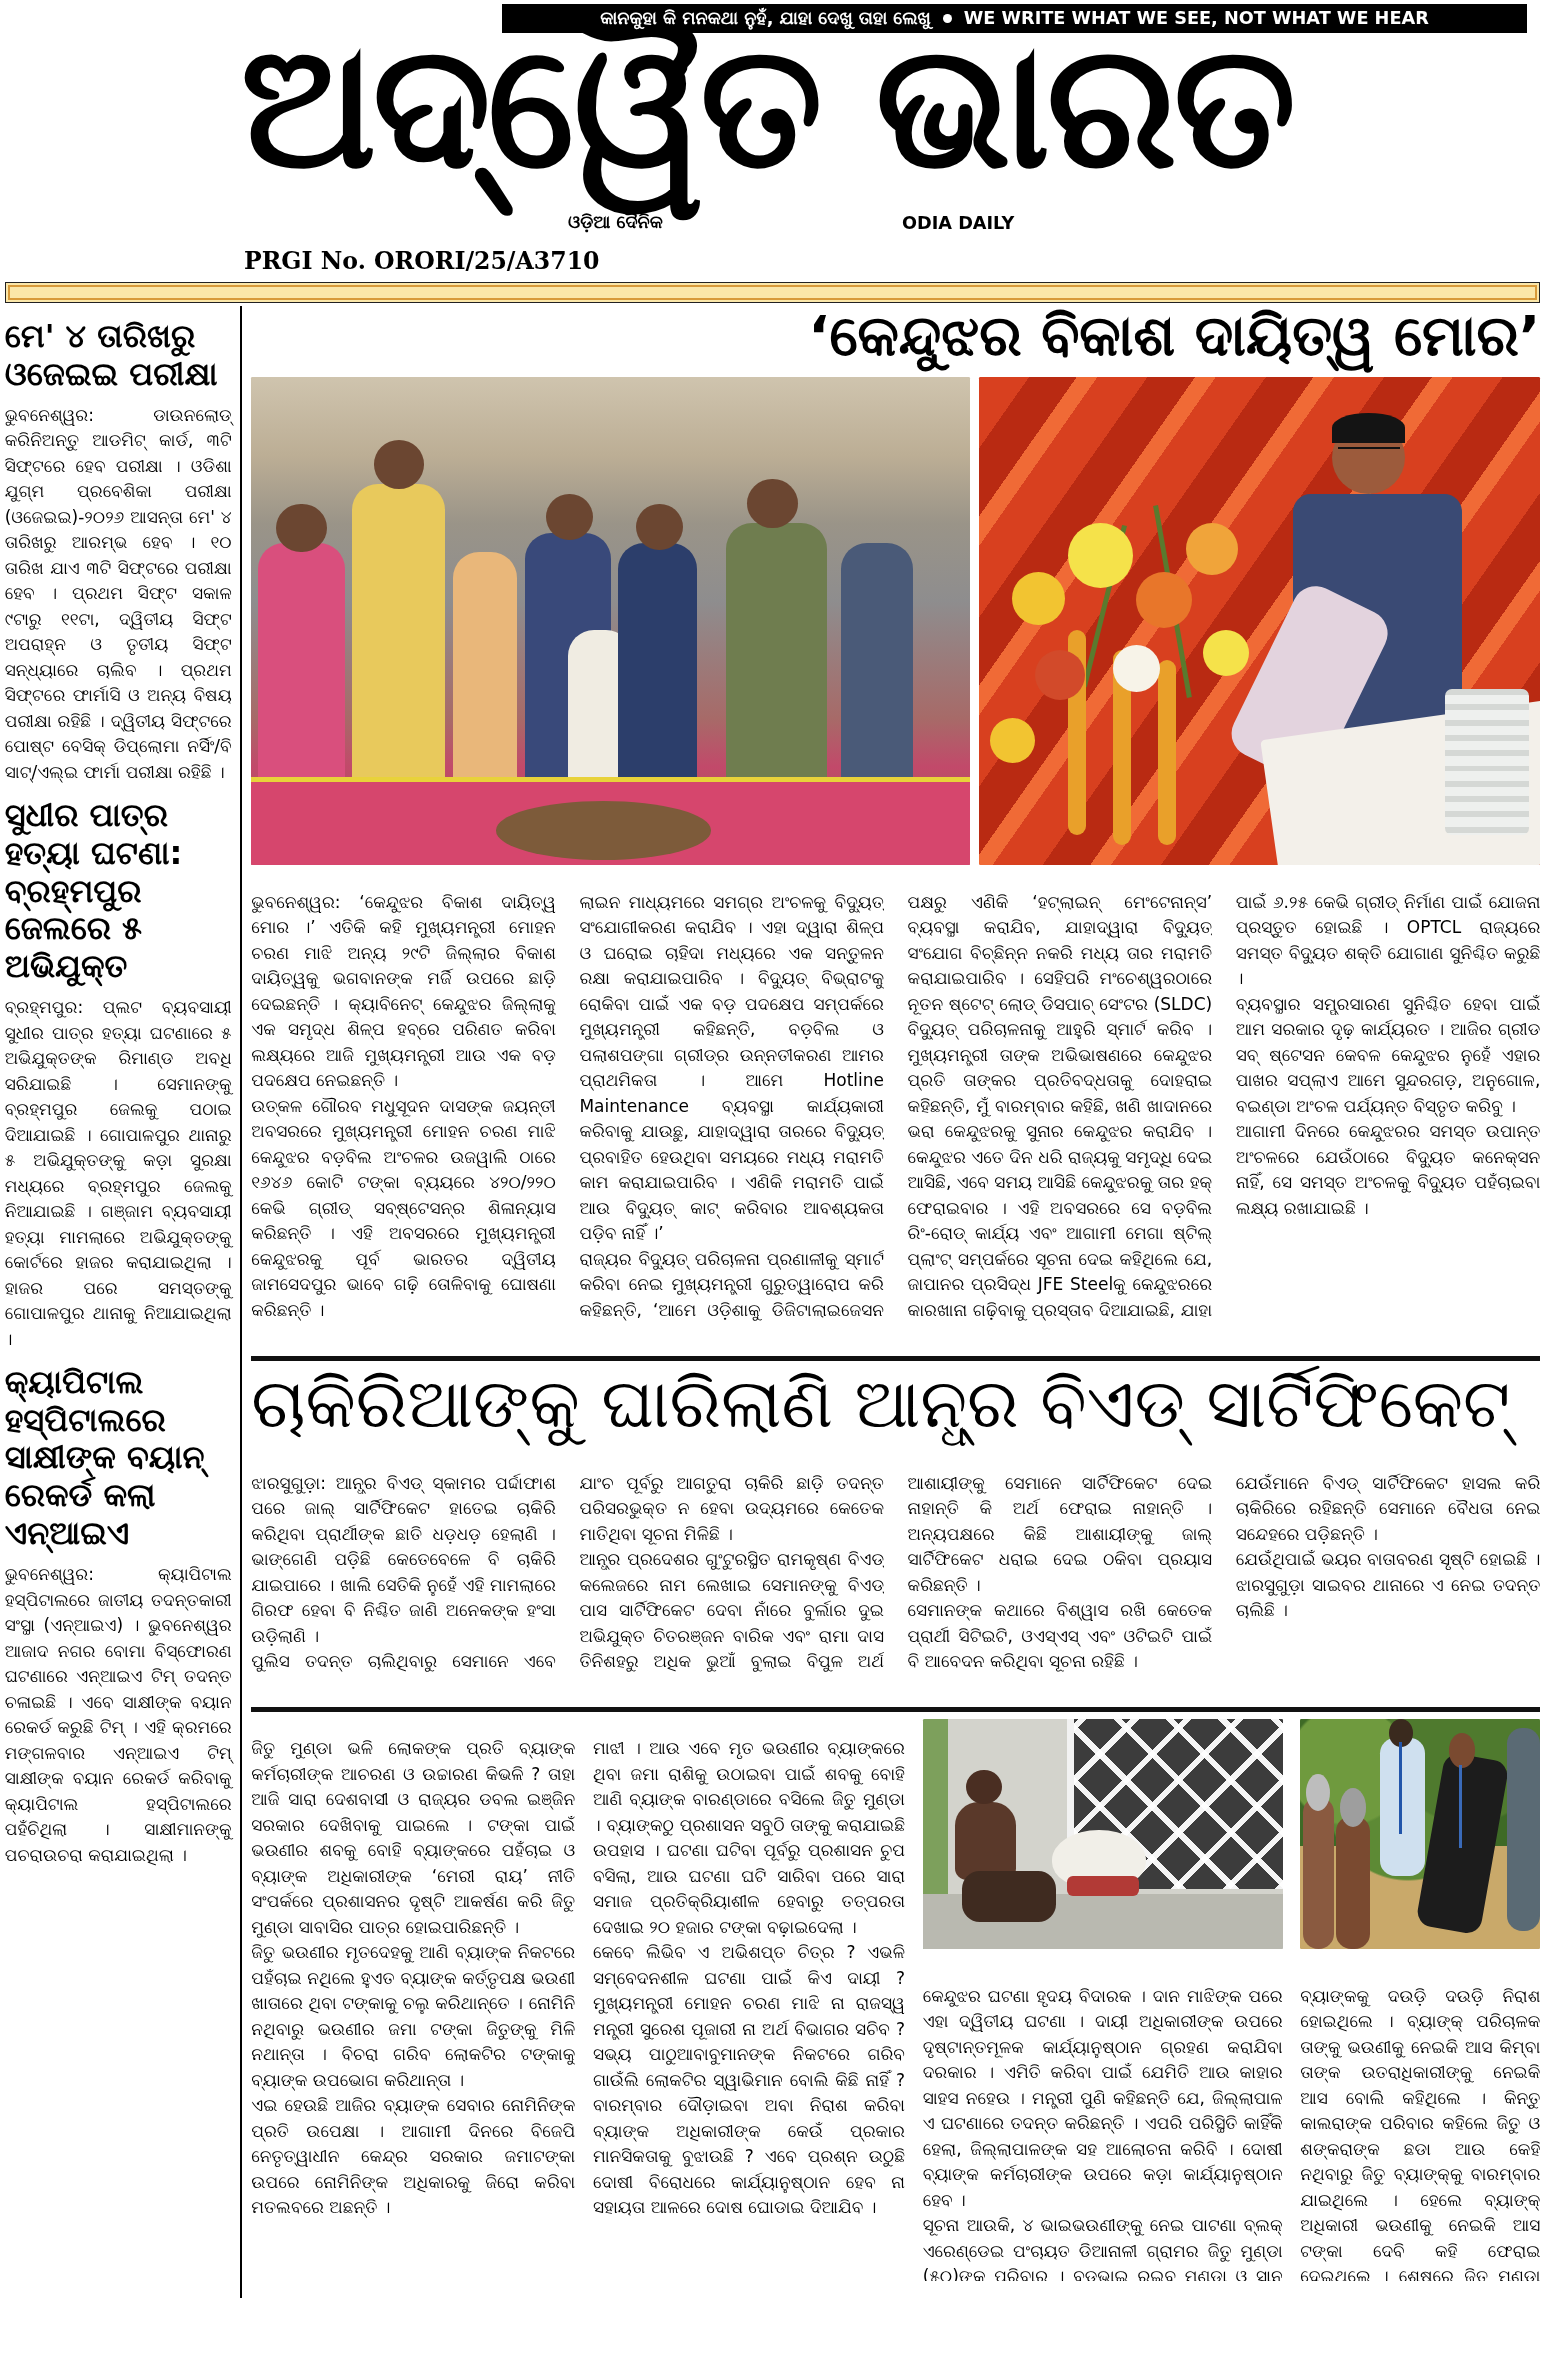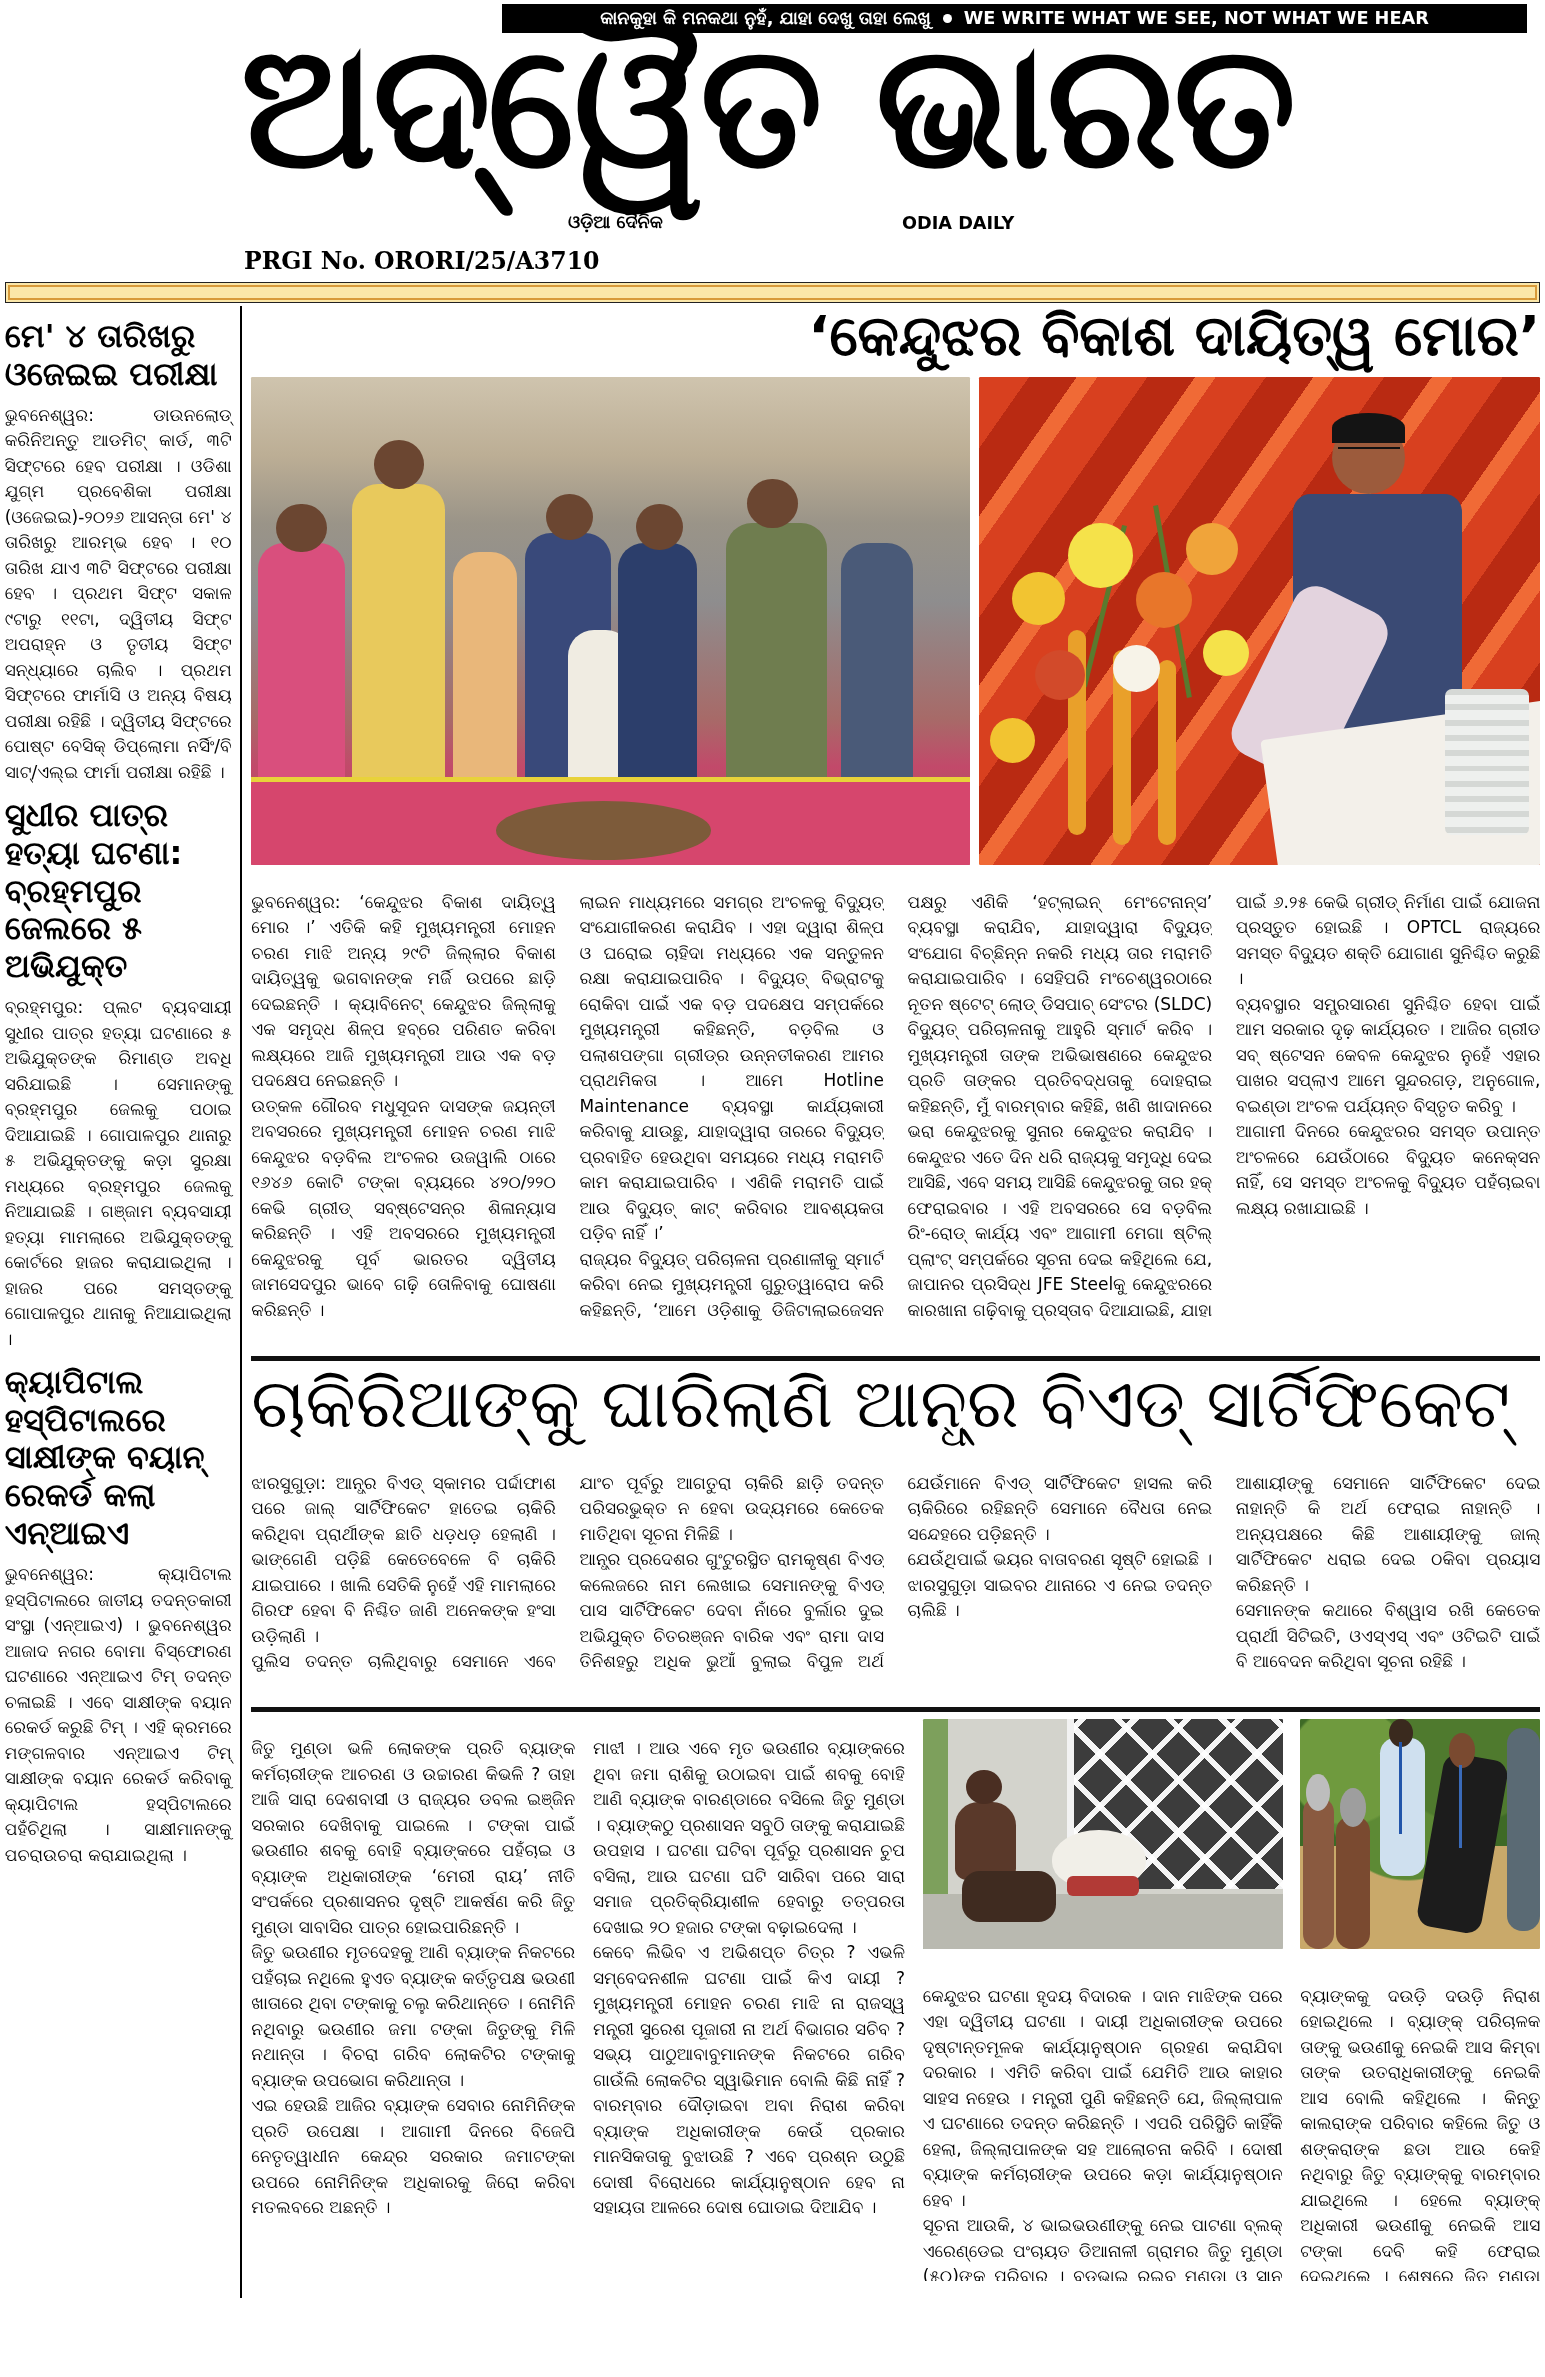--- a/index.html
+++ b/index.html
@@ -171,24 +171,24 @@
       </div>
 
       <hr class="rule">
 
       <h2 class="h2">ଚାକିରିଆଙ୍କୁ ଘାରିଲାଣି ଆନ୍ଧ୍ର ବିଏଡ୍ ସାର୍ଟିଫିକେଟ୍</h2>
       <div class="cols cols-a2">
         <p class="coltext">ଝାରସୁଗୁଡ଼ା: ଆନ୍ଧ୍ର ବିଏଡ୍ ସ୍କାମର ପର୍ଦ୍ଦାଫାଶ ପରେ ଜାଲ୍ ସାର୍ଟିଫିକେଟ ହାତେଇ ଚାକିରି କରିଥିବା ପ୍ରାର୍ଥୀଙ୍କ ଛାତି ଧଡ଼ଧଡ଼ ହେଲାଣି । ଭାଙ୍ଗେଣି ପଡ଼ିଛି କେତେବେଳେ ବି ଚାକିରି ଯାଇପାରେ । ଖାଲି ସେତିକି ନୁହେଁ ଏହି ମାମଲାରେ ଗିରଫ ହେବା ବି ନିଶ୍ଚିତ ଜାଣି ଅନେକଙ୍କ ହଂସା ଉଡ଼ିଲାଣି ।
 ପୁଲିସ ତଦନ୍ତ ଚାଲିଥିବାରୁ ସେମାନେ ଏବେ ପ୍ରମାଦ ଗଣିବାକୁ ଲାଗିଛନ୍ତି ।</p>
         <p class="coltext">ଯାଂଚ ପୂର୍ବରୁ ଆଗତୁରା ଚାକିରି ଛାଡ଼ି ତଦନ୍ତ ପରିସରଭୁକ୍ତ ନ ହେବା ଉଦ୍ୟମରେ କେତେକ ମାତିଥିବା ସୂଚନା ମିଳିଛି ।
 ଆନ୍ଧ୍ର ପ୍ରଦେଶର ଗୁଂଟୁରସ୍ଥିତ ରାମକୃଷ୍ଣ ବିଏଡ୍ କଲେଜରେ ନାମ ଲେଖାଇ ସେମାନଙ୍କୁ ବିଏଡ୍ ପାସ ସାର୍ଟିଫିକେଟ ଦେବା ନାଁରେ ବୁର୍ଲାର ଦୁଇ ଅଭିଯୁକ୍ତ ଚିତରଞ୍ଜନ ବାରିକ ଏବଂ ରାମା ଦାସ ତିନିଶହରୁ ଅଧିକ ଭୁଆଁ ବୁଲାଇ ବିପୁଳ ଅର୍ଥ ଆଦାୟ କରିଥିବା ଅଭିଯୋଗ ରହିଛି ।</p>
+        <p class="coltext">ଆଶାୟୀଙ୍କୁ ସେମାନେ ସାର୍ଟିଫିକେଟ ଦେଇ ନାହାନ୍ତି କି ଅର୍ଥ ଫେରାଇ ନାହାନ୍ତି । ଅନ୍ୟପକ୍ଷରେ କିଛି ଆଶାୟୀଙ୍କୁ ଜାଲ୍ ସାର୍ଟିଫିକେଟ ଧରାଇ ଦେଇ ଠକିବା ପ୍ରୟାସ କରିଛନ୍ତି ।
+ସେମାନଙ୍କ କଥାରେ ବିଶ୍ୱାସ ରଖି କେତେକ ପ୍ରାର୍ଥୀ ସିଟିଇଟି, ଓଏସ୍‌ଏସ୍ ଏବଂ ଓଟିଇଟି ପାଇଁ ବି ଆବେଦନ କରିଥିବା ସୂଚନା ରହିଛି ।</p>
         <p class="coltext">ଯେଉଁମାନେ ବିଏଡ୍ ସାର୍ଟିଫିକେଟ ହାସଲ କରି ଚାକିରିରେ ରହିଛନ୍ତି ସେମାନେ ବୈଧତା ନେଇ ସନ୍ଦେହରେ ପଡ଼ିଛନ୍ତି ।
 ଯେଉଁଥିପାଇଁ ଭୟର ବାତାବରଣ ସୃଷ୍ଟି ହୋଇଛି । ଝାରସୁଗୁଡ଼ା ସାଇବର ଥାନାରେ ଏ ନେଇ ତଦନ୍ତ ଚାଲିଛି ।</p>
-        <p class="coltext">ଆଶାୟୀଙ୍କୁ ସେମାନେ ସାର୍ଟିଫିକେଟ ଦେଇ ନାହାନ୍ତି କି ଅର୍ଥ ଫେରାଇ ନାହାନ୍ତି । ଅନ୍ୟପକ୍ଷରେ କିଛି ଆଶାୟୀଙ୍କୁ ଜାଲ୍ ସାର୍ଟିଫିକେଟ ଧରାଇ ଦେଇ ଠକିବା ପ୍ରୟାସ କରିଛନ୍ତି ।
-ସେମାନଙ୍କ କଥାରେ ବିଶ୍ୱାସ ରଖି କେତେକ ପ୍ରାର୍ଥୀ ସିଟିଇଟି, ଓଏସ୍‌ଏସ୍ ଏବଂ ଓଟିଇଟି ପାଇଁ ବି ଆବେଦନ କରିଥିବା ସୂଚନା ରହିଛି ।</p>
       </div>
 
       <hr class="rule">
 
       <div class="bottom-grid">
         <p class="coltext span2">ଜିତୁ ମୁଣ୍ଡା ଭଳି ଲୋକଙ୍କ ପ୍ରତି ବ୍ୟାଙ୍କ କର୍ମଚାରୀଙ୍କ ଆଚରଣ ଓ ଉଚ୍ଚାରଣ କିଭଳି ? ତାହା ଆଜି ସାରା ଦେଶବାସୀ ଓ ରାଜ୍ୟର ଡବଲ ଇଞ୍ଜିନ ସରକାର ଦେଖିବାକୁ ପାଇଲେ । ଟଙ୍କା ପାଇଁ ଭଉଣୀର ଶବକୁ ବୋହି ବ୍ୟାଙ୍କରେ ପହଁଚାଇ ଓ ବ୍ୟାଙ୍କ ଅଧିକାରୀଙ୍କ ‘ମେରୀ ରାୟ’ ନୀତି ସଂପର୍କରେ ପ୍ରଶାସନର ଦୃଷ୍ଟି ଆକର୍ଷଣ କରି ଜିତୁ ମୁଣ୍ଡା ସାବାସିର ପାତ୍ର ହୋଇପାରିଛନ୍ତି ।
 ଜିତୁ ଭଉଣୀର ମୃତଦେହକୁ ଆଣି ବ୍ୟାଙ୍କ ନିକଟରେ ପହଁଚାଇ ନଥିଲେ ହୁଏତ ବ୍ୟାଙ୍କ କର୍ତ୍ତୃପକ୍ଷ ଭଉଣୀ ଖାତାରେ ଥିବା ଟଙ୍କାକୁ ଚଲୁ କରିଥାନ୍ତେ । ନୋମିନି ନଥିବାରୁ ଭଉଣୀର ଜମା ଟଙ୍କା ଜିତୁଙ୍କୁ ମିଳି ନଥାନ୍ତା । ବିଚରା ଗରିବ ଲୋକଟିର ଟଙ୍କାକୁ ବ୍ୟାଙ୍କ ଉପଭୋଗ କରିଥାନ୍ତା ।
 ଏଇ ହେଉଛି ଆଜିର ବ୍ୟାଙ୍କ ସେବାର ନୋମିନିଙ୍କ ପ୍ରତି ଉପେକ୍ଷା । ଆଗାମୀ ଦିନରେ ବିଜେପି ନେତୃତ୍ୱାଧୀନ କେନ୍ଦ୍ର ସରକାର ଜମାଟଙ୍କା ଉପରେ ନୋମିନିଙ୍କ ଅଧିକାରକୁ ଜିରୋ କରିବା ମତଲବରେ ଅଛନ୍ତି ।</p>
 
         <div class="photo photoA">

